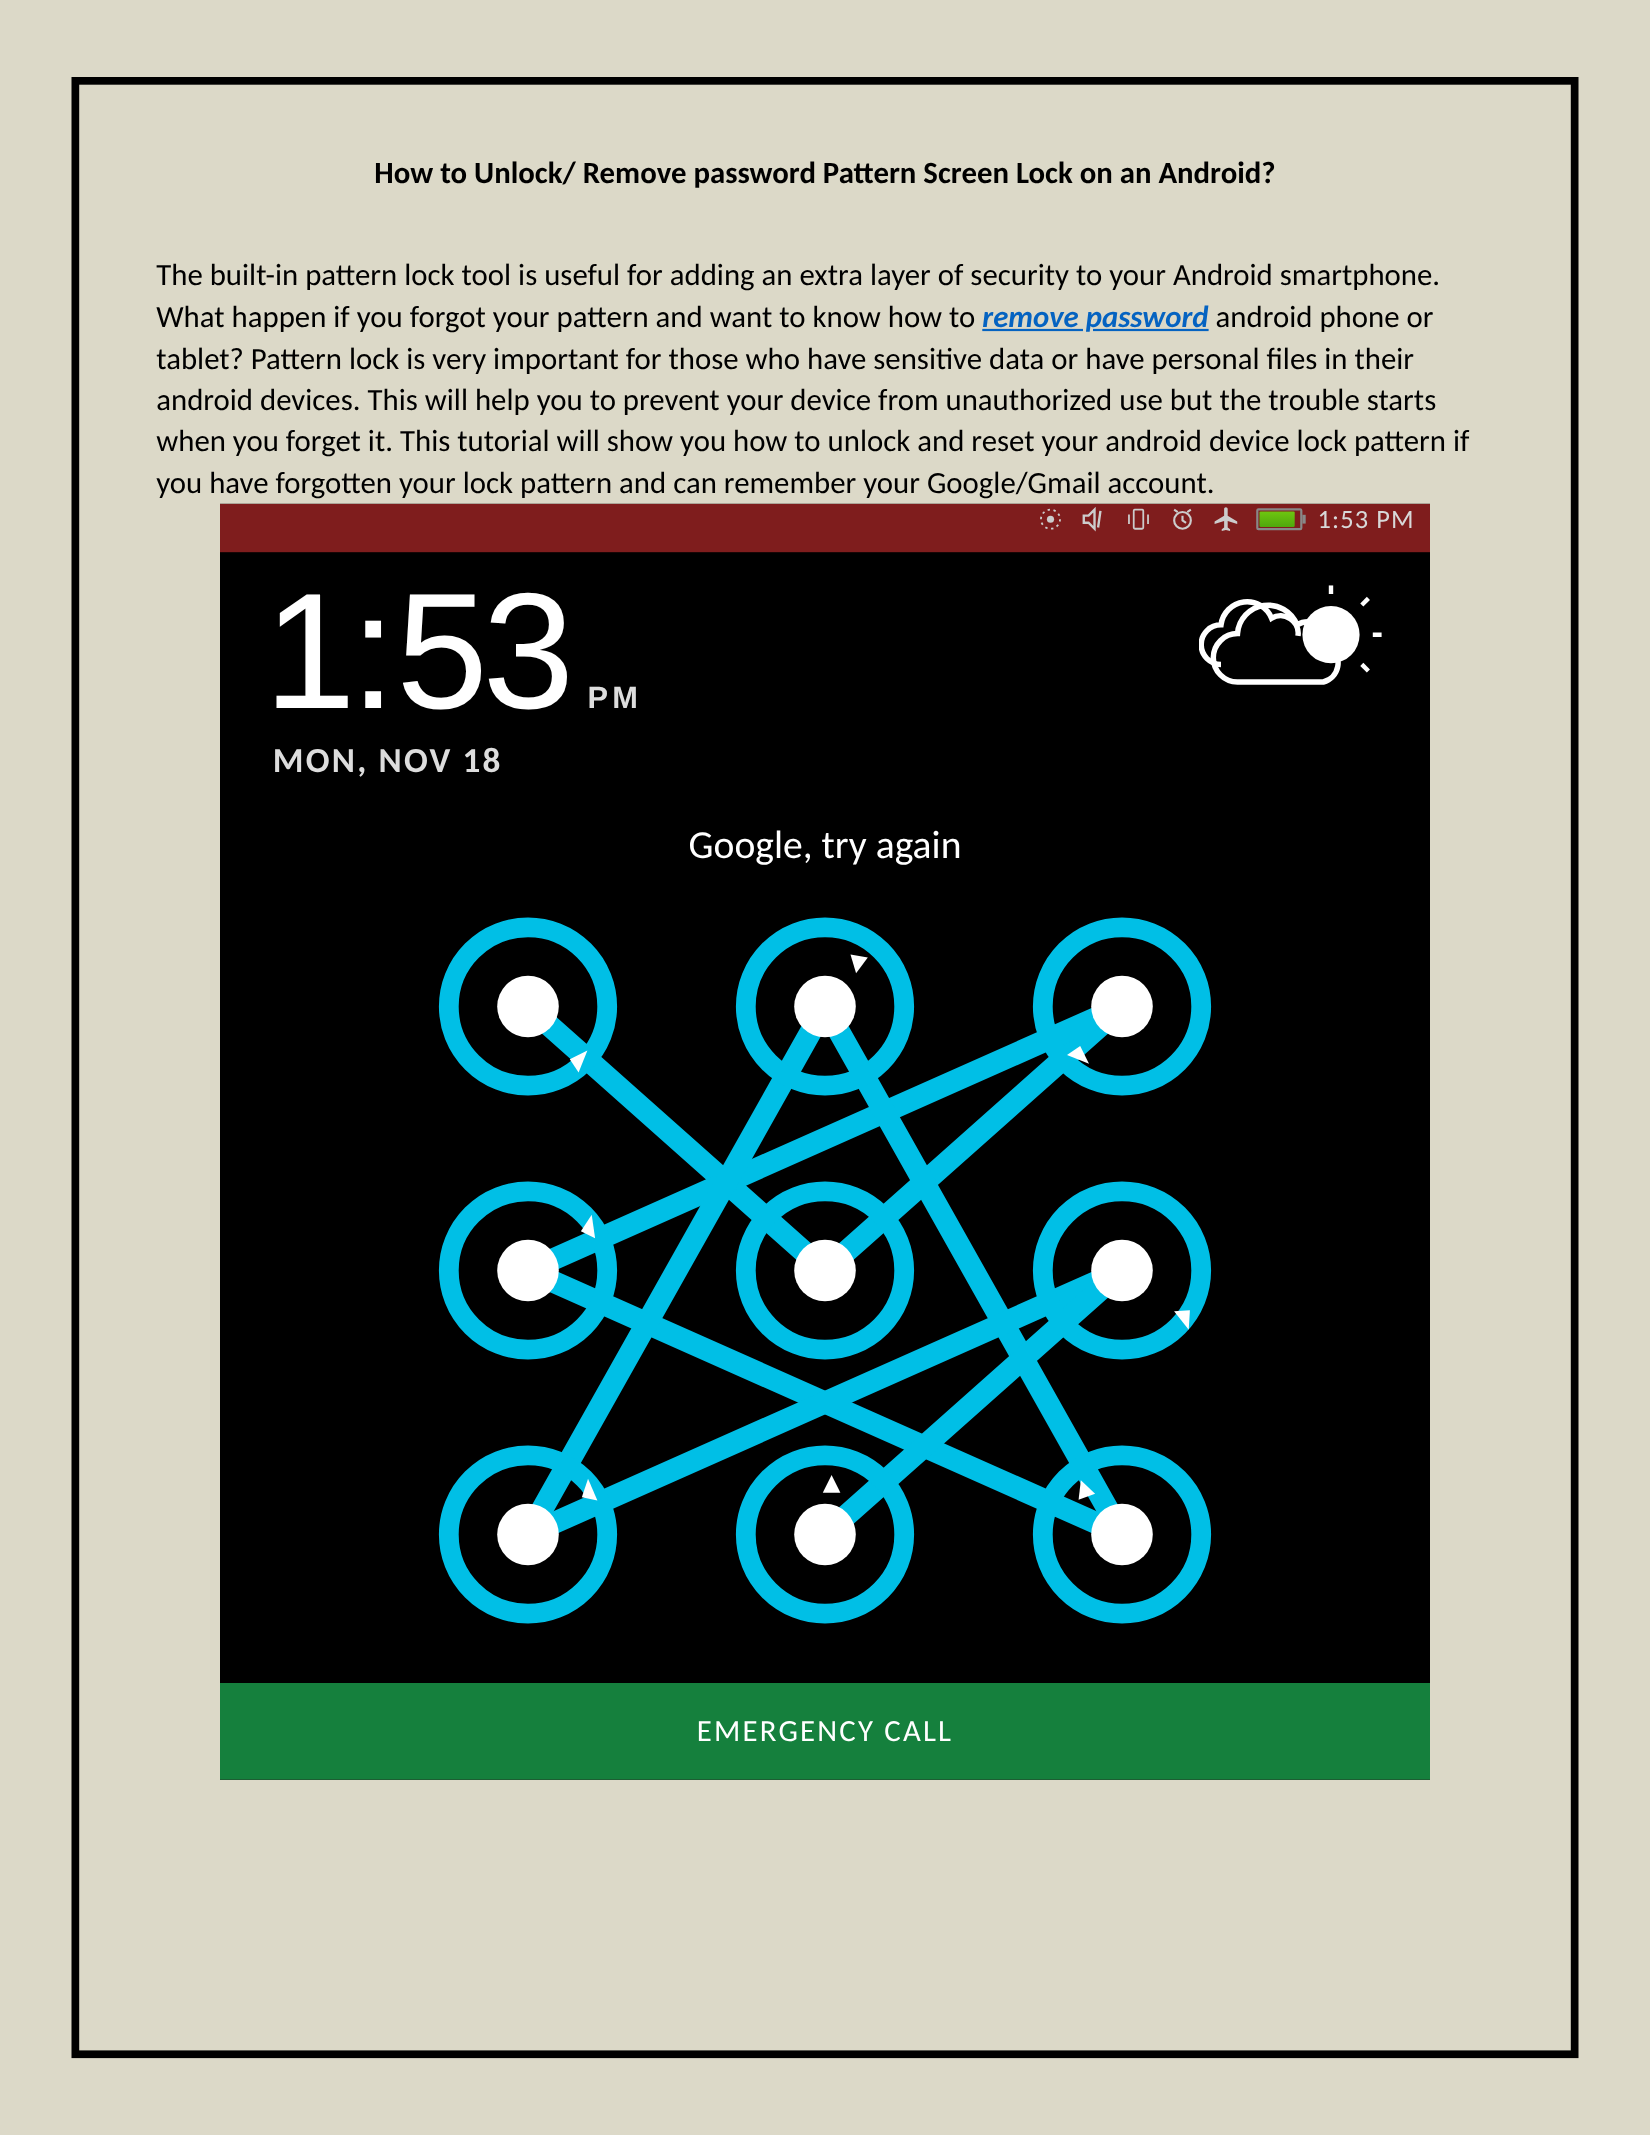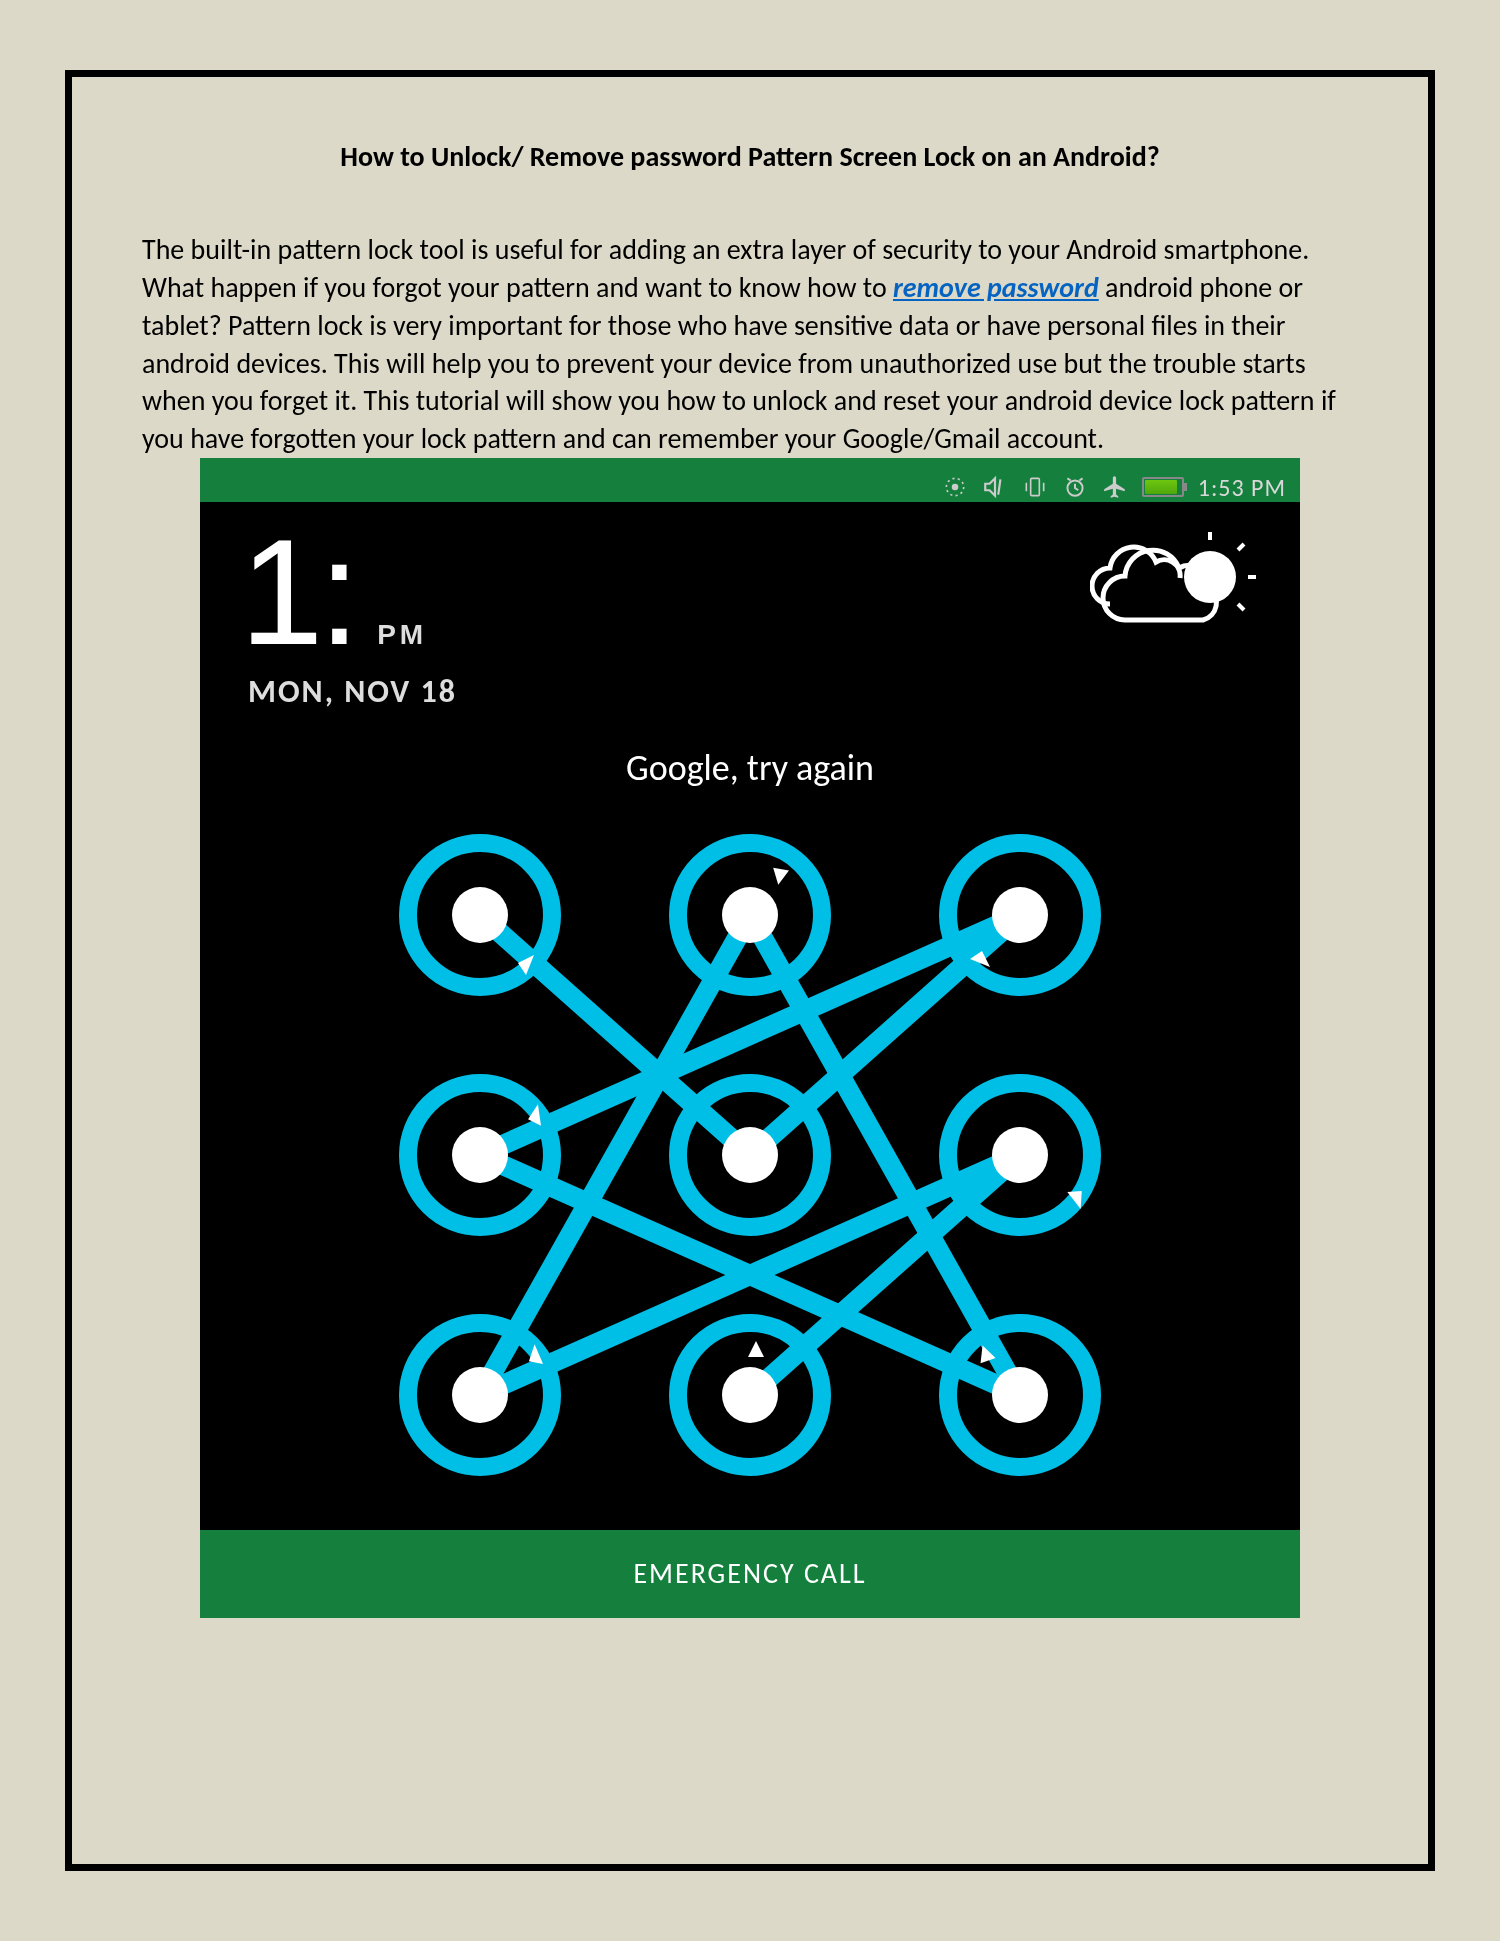--- a/index.html
+++ b/index.html
@@ -45,23 +45,23 @@
     width: 1100px;
     height: 1160px;
     margin: 0 auto;
     background: #000;
     position: relative;
     overflow: hidden;
   }
   
   .status-bar {
     height: 44px;
-    background: #15803d;
-    display: flex;
-    align-items: flex-end;
+    background: #7f1d1d;
+    display: flex;
+    align-items: flex-start;
     justify-content: flex-end;
     padding: 0 14px;
     gap: 12px;
     color: #d8d8d8;
     font-size: 24px;
   }
   
   .status-icons { display: flex; align-items: center; gap: 14px; }
   
   .battery {
@@ -213,20 +213,21 @@
           </span>
         <span class="status-time">1:53 PM</span>
       </div>
     </div>
 
     <div class="clock-row">
       <div class="clock-left">
         <div class="big-time">
           <span class="big-hour">1</span>
             <span class="big-colon">:</span>
+            <span class="big-min">53</span>
           <span class="ampm">PM</span>
         </div>
         <div class="date-line">MON, NOV 18</div>
       </div>
       <div class="weather-icon">
         <svg width="170" height="120" viewBox="0 0 170 120">
           <circle cx="120" cy="45" r="26" fill="#fff"></circle>
           <g stroke="#fff" stroke-width="4">
             <line x1="120" y1="8" x2="120" y2="0"></line>
             <line x1="148" y1="18" x2="154" y2="12"></line>

